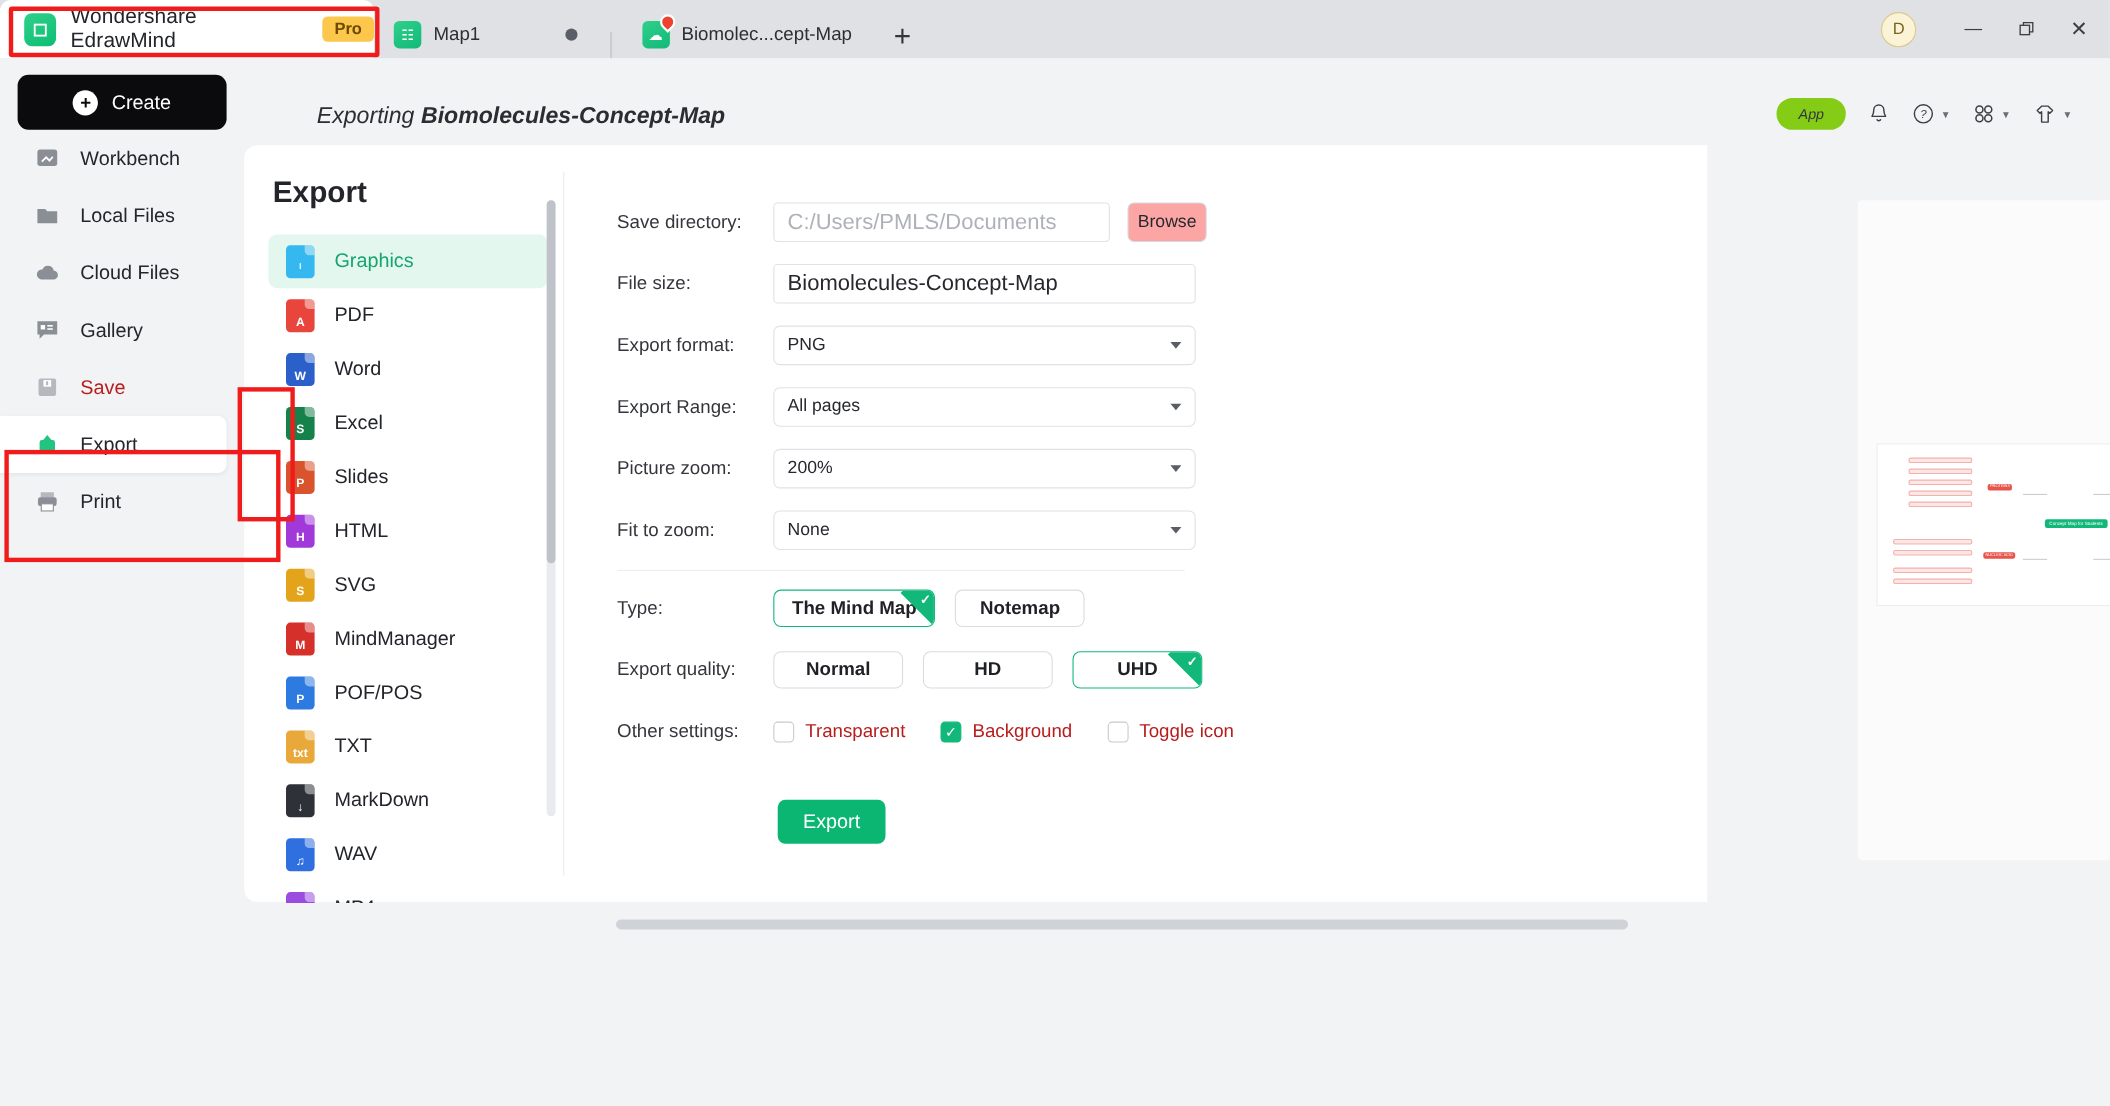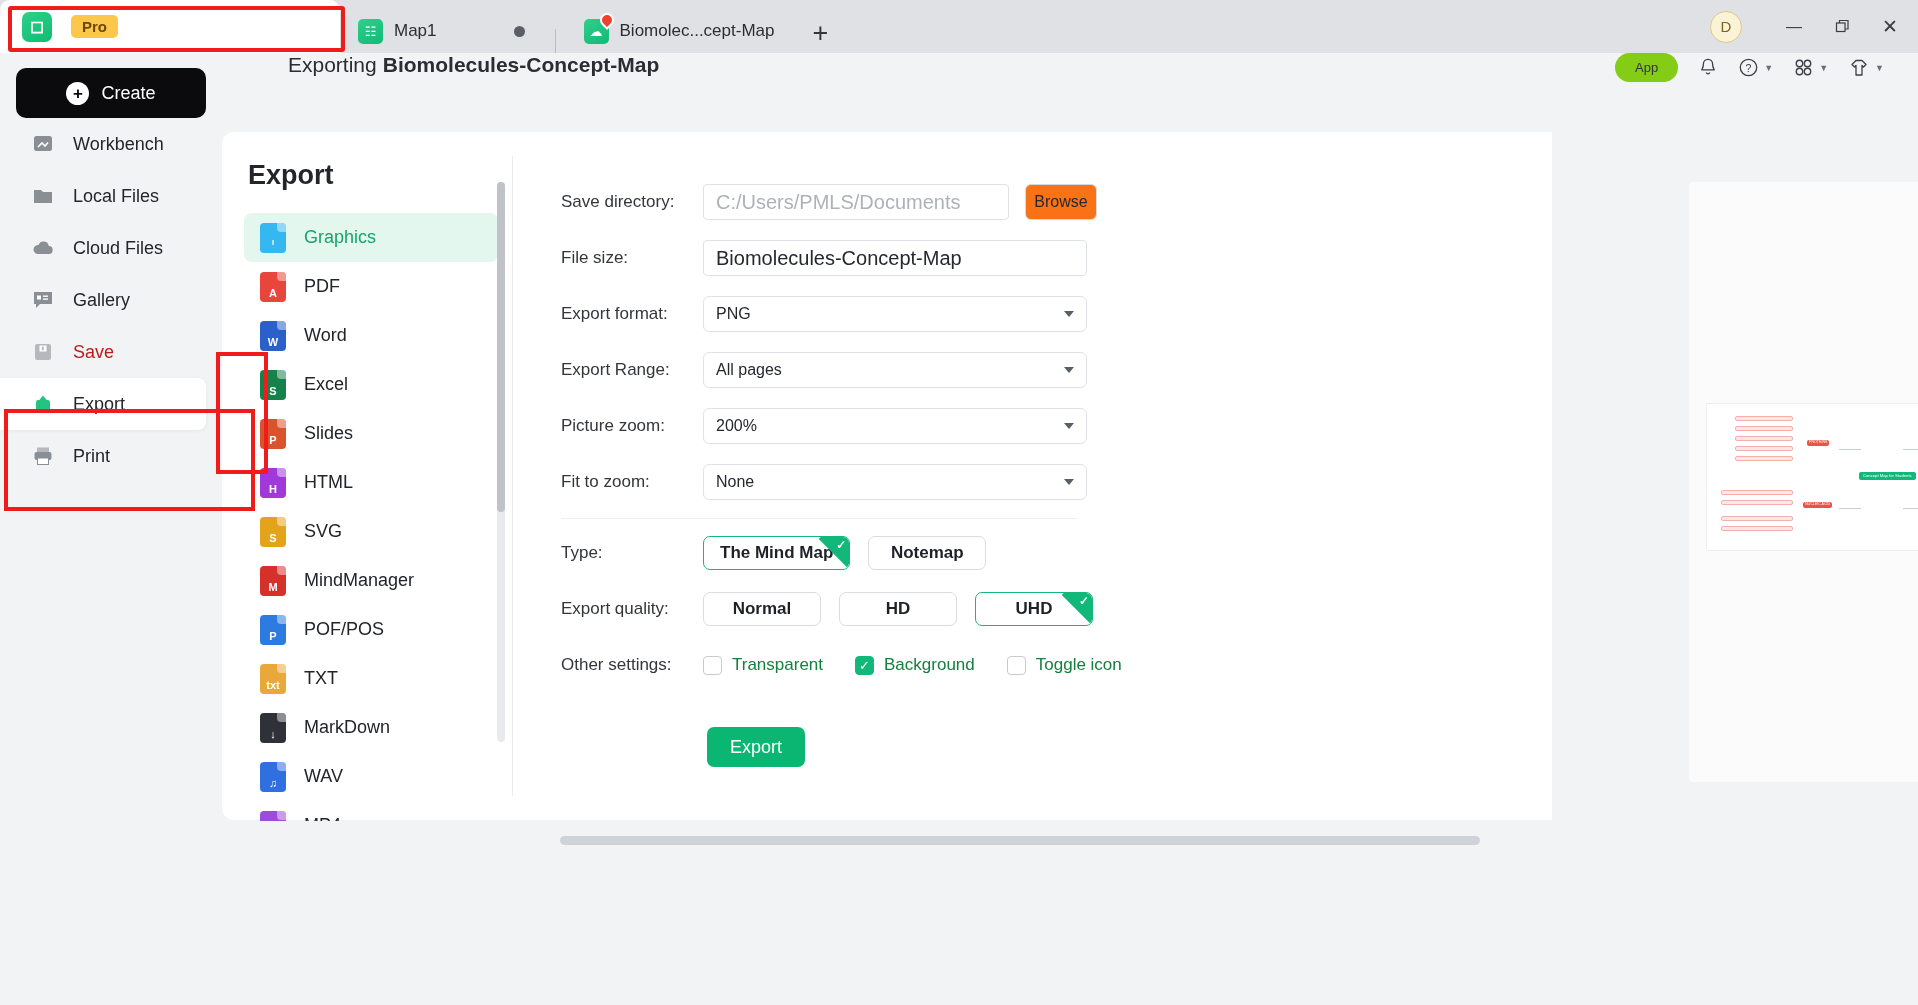--- a/index.html
+++ b/index.html
@@ -64,21 +64,21 @@
   }
   .wbtn {
     width: 48px; height: 53px; display: flex; align-items: center; justify-content: center;
     color: #3a3d44; font-size: 16px;
   }
   .wbtn.close { font-size: 19px; }
 
   
   .appbar {
     position: absolute; top: 53px; left: 0; width: 1918px; height: 65px;
-    background: #f2f3f5; display: flex; align-items: flex-start;
+    background: #f2f3f5; display: flex; align-items: flex-end; font-style: italic;
   }
   .exporting-title {
     margin-left: 288px; font-size: 21px; color: #2b2d33;
   }
   .exporting-title b { font-weight: bold; margin-left: 6px; }
   .appbar-right { margin-left: auto; display: flex; align-items: center; gap: 20px; padding-right: 34px; }
   .app-pill {
     background: #84cc16; color: #33363c; font-size: 13px;
     padding: 7px 20px; border-radius: 16px;
   }
@@ -157,21 +157,21 @@
   .frow { display: flex; align-items: center; height: 44px; margin-bottom: 12px; }
   .flabel { width: 142px; font-size: 17px; color: #34363c; }
   .finput {
     width: 306px; height: 36px; border: 1px solid #dfe2e6; border-radius: 4px;
     background: #fff; font-size: 20px; color: #26282e; padding: 0 12px;
     display: flex; align-items: center; font-family: Liberation Sans, sans-serif;
   }
   .finput.ph { color: #aeb2b8; }
   .fbrowse {
     width: 72px; height: 36px; margin-left: 16px; border: 1px solid #d6d9de;
-    border-radius: 6px; background: #f97316; font-size: 16px; color: #26282e;
+    border-radius: 6px; background: #fca5a5; font-size: 16px; color: #26282e;
     display: flex; align-items: center; justify-content: center; cursor: pointer;
   }
   .fselect {
     width: 384px; height: 36px; border: 1px solid #dfe2e6; border-radius: 6px;
     background: #fff; font-size: 16px; color: #26282e; padding: 0 12px;
     display: flex; align-items: center; cursor: pointer; position: relative;
   }
   .fselect .dcaret {
     position: absolute; right: 12px; width: 0; height: 0;
     border-left: 5px solid transparent; border-right: 5px solid transparent;
@@ -194,21 +194,21 @@
   .segbtn .chk {
     position: absolute; right: 3px; top: 1px; color: #fff; font-size: 12px; z-index: 2;
   }
   .cbrow { display: flex; align-items: center; gap: 10px; margin-right: 32px; }
   .cbox {
     width: 19px; height: 19px; border: 1.5px solid #c7cad0; border-radius: 4px;
     background: #fff; display: flex; align-items: center; justify-content: center;
     cursor: pointer;
   }
   .cbox.checked { background: #12b87a; border-color: #12b87a; color: #fff; font-size: 13px; }
-  .cblabel { font-size: 17px; color: #15803d; }
+  .cblabel { font-size: 17px; color: #b91c1c; }
   .export-btn {
     width: 98px; height: 40px; margin-left: 146px; margin-top: 40px;
     background: #0bb673; color: #fff; border-radius: 7px; font-size: 18px;
     display: flex; align-items: center; justify-content: center; cursor: pointer;
   }
 
   
   .preview {
     position: absolute; left: 1176px; top: 50px; width: 370px; height: 600px;
     background: #fbfbfc; border-radius: 4px;
@@ -229,20 +229,21 @@
     position: absolute; left: 560px; top: 836px; width: 920px; height: 9px;
     background: #cfd3d8; border-radius: 5px;
   }
 </style>
 </head>
 <body>
 
 <div class="titlebar">
   <div class="brand-tab">
     <div class="brand-logo">◻</div>
+    <div class="brand-name">Wondershare EdrawMind</div>
     <div class="pro-badge">Pro</div>
     <div class="redbox-brand"></div>
   </div>
 
   <div class="doc-tab">
     <div class="tab-ico">☷</div>
     <span>Map1</span>
     <div class="tab-dot"></div>
   </div>
   <div class="tab-sep"></div>

